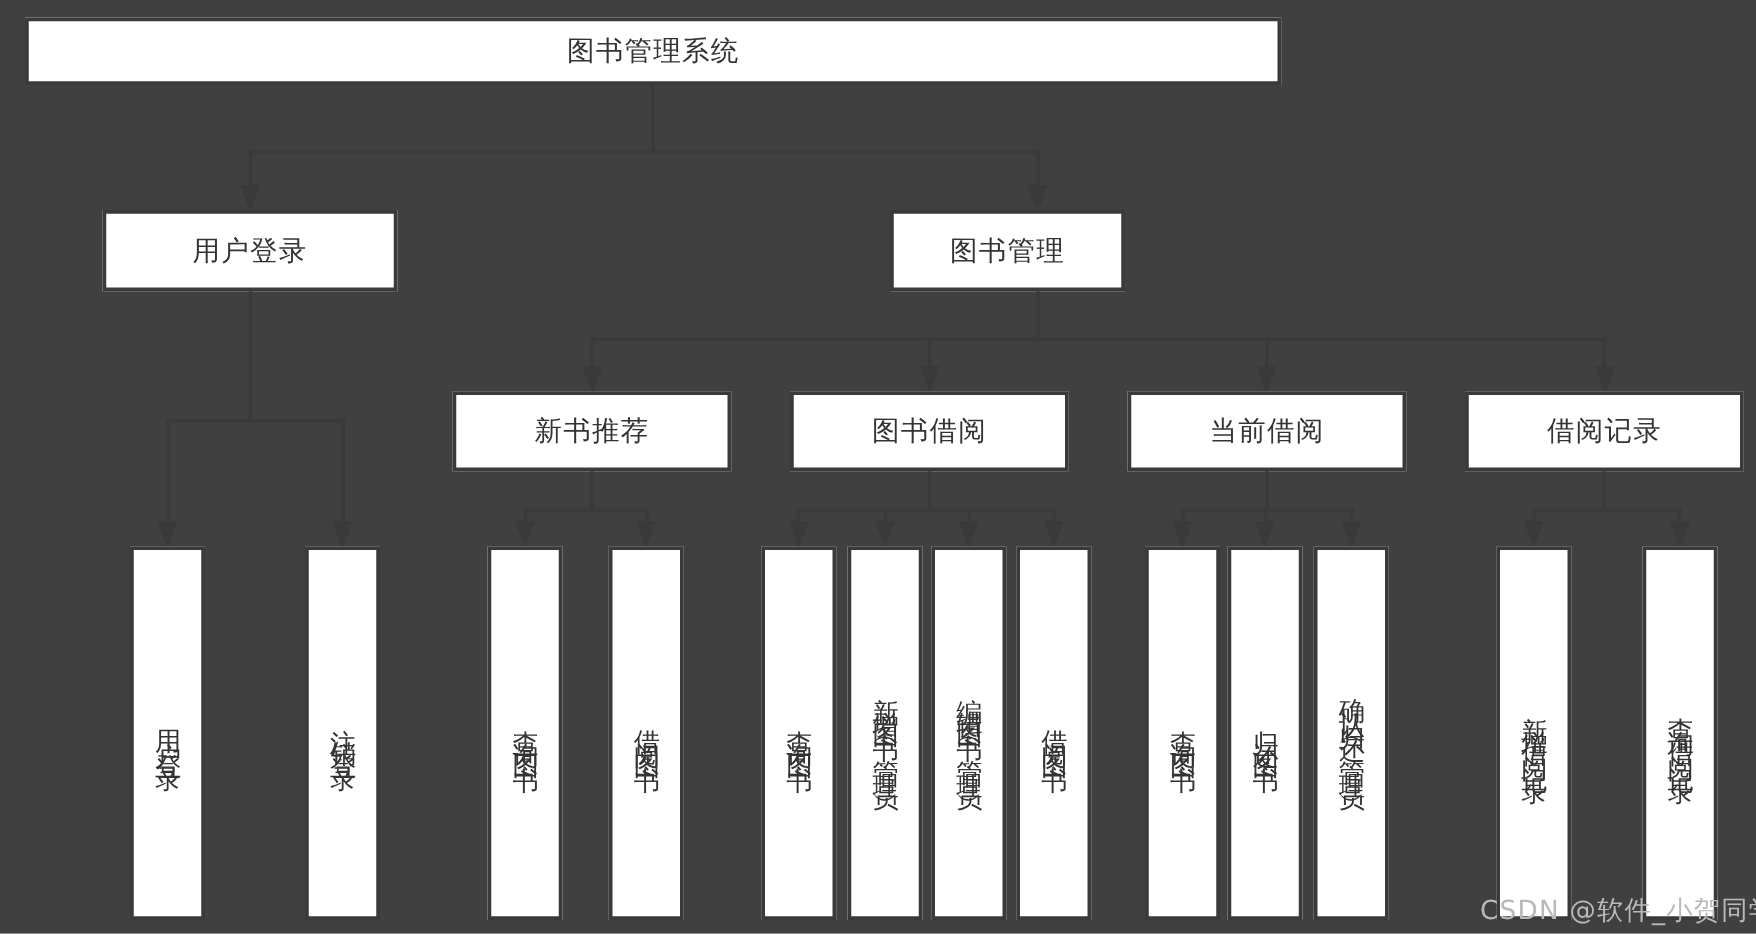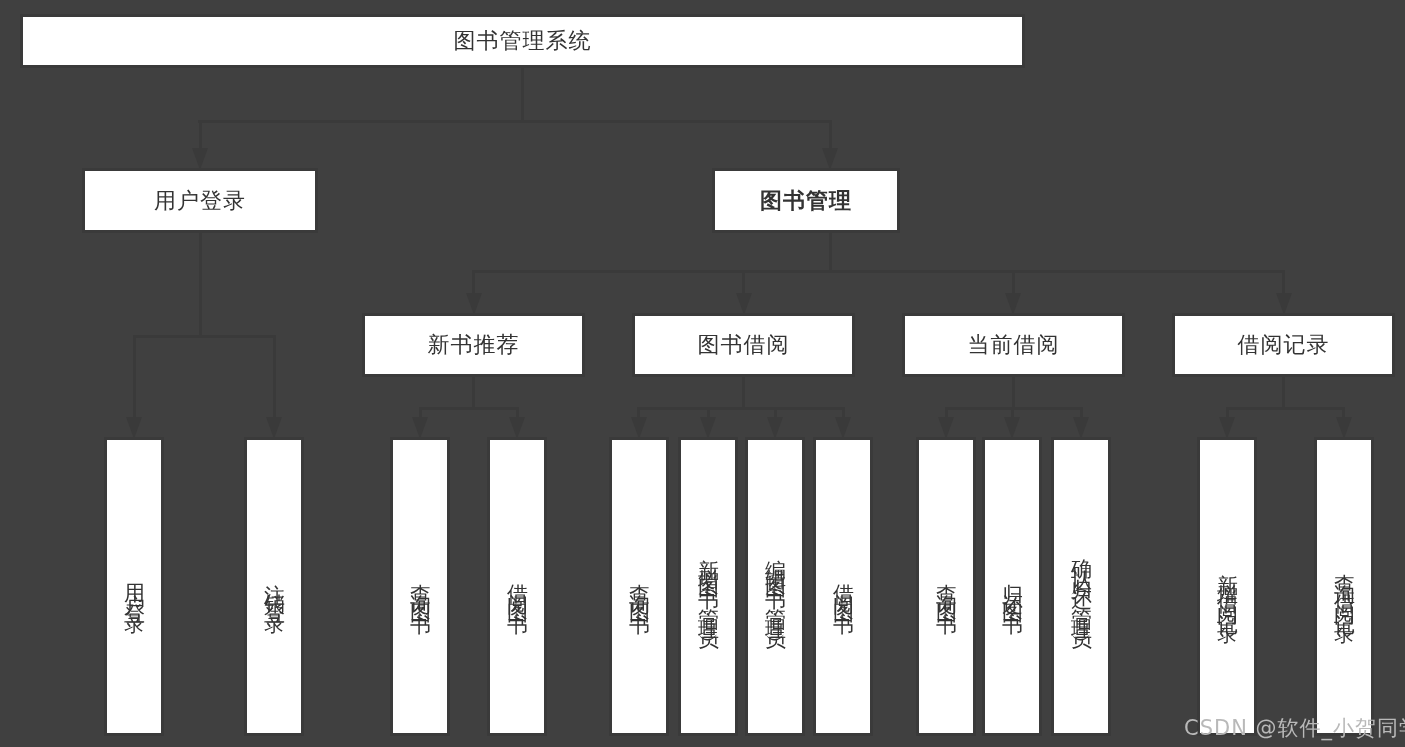--- a/index.html
+++ b/index.html
@@ -64,21 +64,21 @@
   </div>
 
   <div class="vl" style="left:521px; top:68px; height:52px;"></div>
   <div class="hl" style="left:198px; top:120px; width:634px;"></div>
   <div class="drop" style="left:198.5px; top:120px; height:28px;"></div>
   <div class="drop" style="left:828.5px; top:120px; height:28px;"></div>
 
   <div class="box hbox" style="left:82px; top:168px; width:236px; height:65px;">
     <span>用户登录</span>
   </div>
-  <div class="box hbox" style="left:712px; top:168px; width:188px; height:65px;font-weight:bold;">
+  <div class="box hbox" style="left:712px; top:168px; width:188px; height:65px;">
     <span>图书管理</span>
   </div>
 
   <div class="vl" style="left:198.5px; top:233px; height:102px;"></div>
   <div class="hl" style="left:132.5px; top:335px; width:143px;"></div>
   <div class="drop" style="left:132.5px; top:335px; height:82px;"></div>
   <div class="drop" style="left:272.5px; top:335px; height:82px;"></div>
 
   <div class="vl" style="left:828.5px; top:233px; height:37px;"></div>
   <div class="hl" style="left:472px; top:270px; width:812px;"></div>

